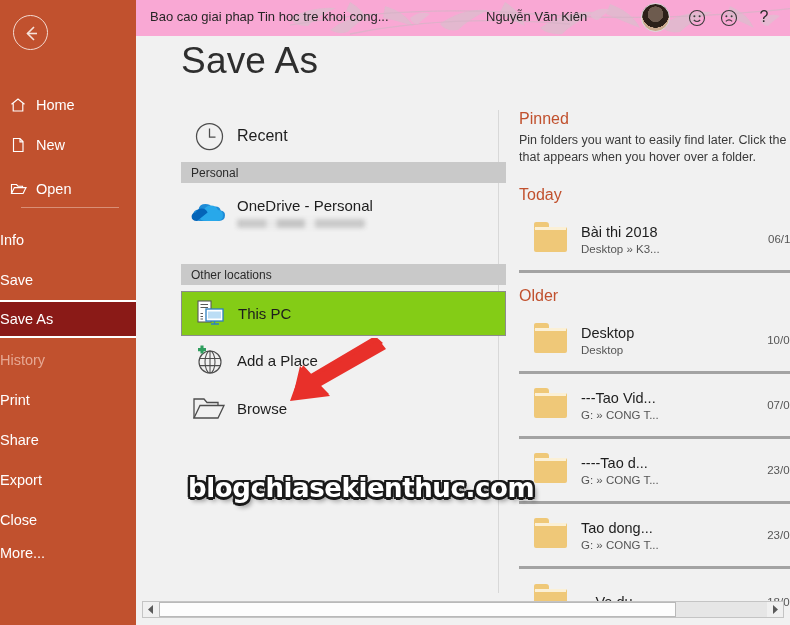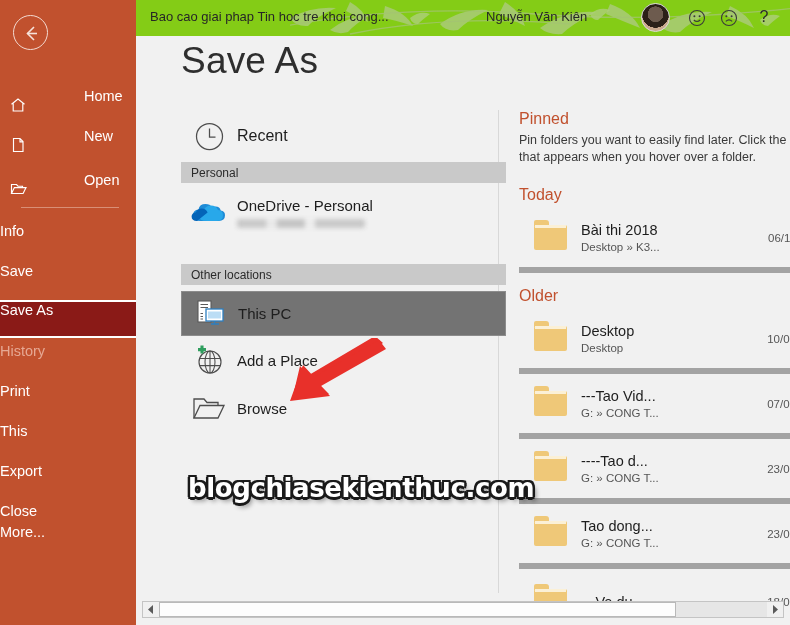--- a/index.html
+++ b/index.html
@@ -26,26 +26,25 @@
     position: absolute; left: 13px; top: 15px;
     width: 35px; height: 35px;
     border: 1.6px solid #f3d9d0;
     border-radius: 50%;
     cursor: pointer;
   }
   #back-btn svg { position: absolute; left: 7px; top: 7px; }
 
   .nav-item {
     position: absolute; left: 0; width: 136px; height: 34px;
-    display: flex; 
+    display: flex; align-items: center;
     color: #ffffff;
     font-size: 14.5px;
     cursor: pointer;
     white-space: nowrap;
-    gap: 48px;
   }
   .nav-item .nav-ico {
     width: 36px; display: flex; align-items: center; justify-content: center;
     flex: none;
   }
   .nav-item .nav-lbl { display: block; }
   .nav-item.indent .nav-lbl { }
   .nav-item.dim { color: #e6a893; cursor: default; }
   .nav-item.sel {
     background: #8A1A17;
@@ -61,21 +60,21 @@
   #win {
     position: absolute; left: 136px; top: 0;
     width: 654px; height: 625px;
     background: #F1F1F1;
   }
 
   
   #titlebar {
     position: absolute; left: 0; top: 0;
     width: 654px; height: 36px;
-    background: #84cc16;
+    background: #f9a8d4;
     overflow: hidden;
   }
   #titlebar-art {
     position: absolute; right: 0; top: 0; width: 500px; height: 36px;
     opacity: .55;
   }
   #doc-title {
     position: absolute; left: 14px; top: 9px;
     font-size: 13px; color: #262626;
     white-space: nowrap;
@@ -138,21 +137,21 @@
     border-radius: 2px;
   }
   .section-hdr {
     height: 21px;
     background: #C9C9C9;
     display: flex; align-items: center;
     padding-left: 10px;
     font-size: 12px; color: #2b2b2b;
   }
   .place-row.selected {
-    background: #737373;
+    background: #84cc16;
     border: 1px solid #8c8c8c;
   }
 
   
   #recent {
     position: absolute; left: 383px; top: 110px;
     width: 271px;
     overflow: hidden;
   }
   .r-hdr {
@@ -161,21 +160,21 @@
   }
   #pinned-desc {
     font-size: 12.5px; color: #3a3a3a; line-height: 17px;
     white-space: nowrap;
     margin-bottom: 20px;
   }
   .r-group-title { color: #C1512E; font-size: 16px; margin: 0 0 4px 0; }
   .folder-row {
     position: relative;
     height: 65px;
-    border-bottom: 6px solid #a3a3a3;
+    border-bottom: 3px solid #a3a3a3;
     display: flex; align-items: center;
     cursor: pointer;
   }
   .folder-row .f-ico { width: 62px; flex: none; display:flex; align-items:center; justify-content:center; }
   .folder-glyph {
     position: relative;
     width: 33px; height: 25px;
     background: #EFC878;
     border-radius: 2px;
   }
@@ -293,32 +292,32 @@
 
     <div class="nav-item indent dim" style="top:343px">
       <span class="nav-lbl">History</span>
     </div>
 
     <div class="nav-item indent" style="top:383px">
       <span class="nav-lbl">Print</span>
     </div>
 
     <div class="nav-item indent" style="top:423px">
-      <span class="nav-lbl">This</span>
+      <span class="nav-lbl">Share</span>
     </div>
 
     <div class="nav-item indent" style="top:463px">
       <span class="nav-lbl">Export</span>
     </div>
 
     <div class="nav-item indent" style="top:503px">
       <span class="nav-lbl">Close</span>
     </div>
 
-    <div class="nav-item indent" style="top:524px">
+    <div class="nav-item indent" style="top:536px">
       <span class="nav-lbl">More...</span>
     </div>
   </div>
 
   <div id="win">
 
     <div id="titlebar">
       <svg id="titlebar-art" viewBox="0 0 500 36">
         <g fill="#c9c9c9" opacity=".85">
           <path d="M40 30 q18-14 42-16 q-16 9 -24 18 q-10 3 -18 -2z"></path>

